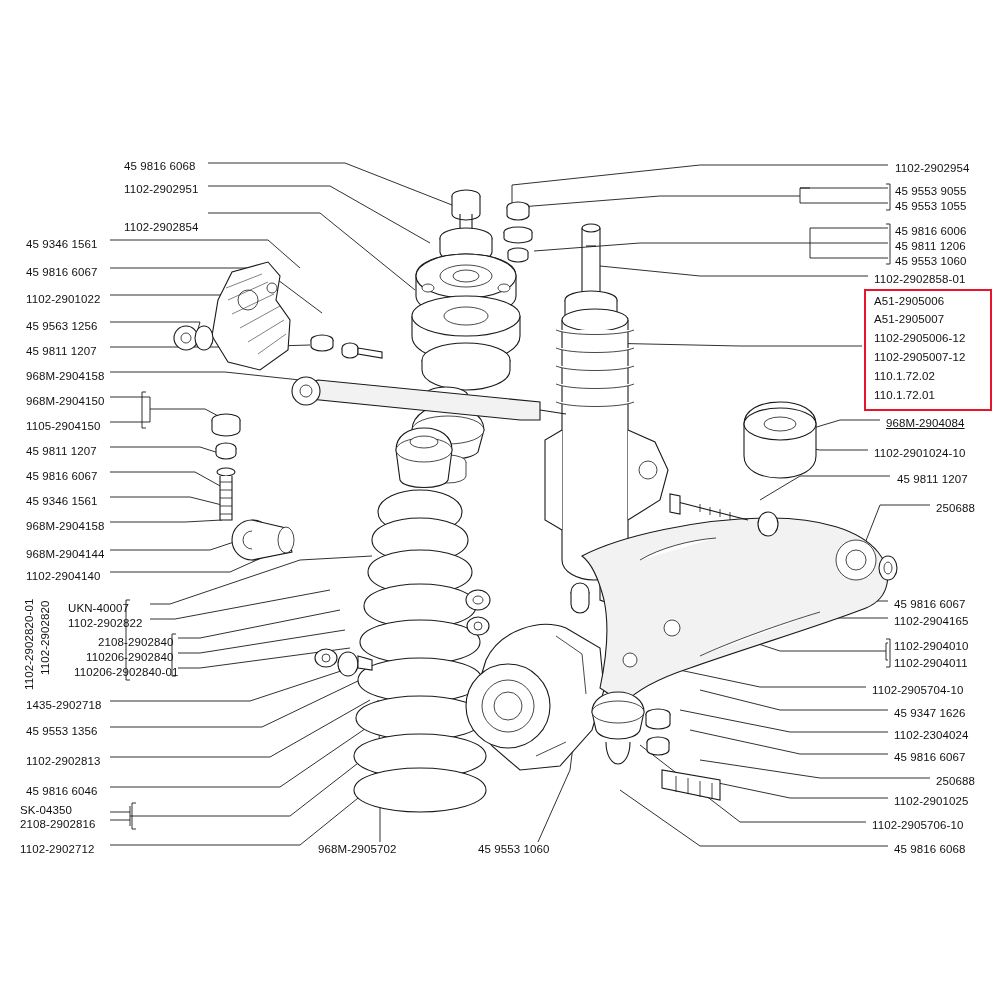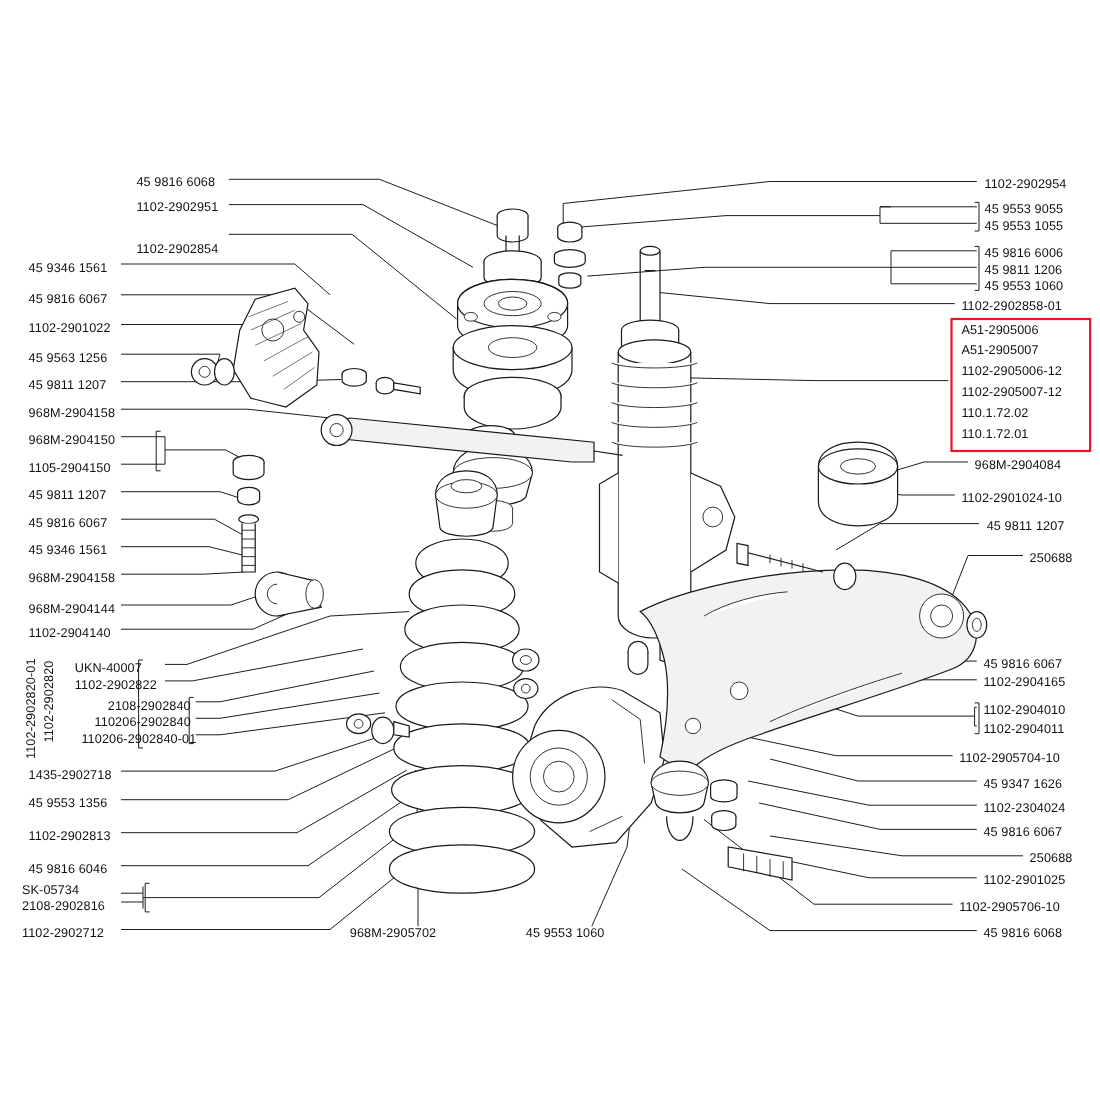--- a/index.html
+++ b/index.html
@@ -350,39 +350,39 @@
     <div class="label" style="left:26px; top:569px;">1102-2904140</div>
     <div class="label" style="left:68px; top:601px;">UKN-40007</div>
     <div class="label" style="left:68px; top:616px;">1102-2902822</div>
     <div class="label" style="left:98px; top:635px;">2108-2902840</div>
     <div class="label" style="left:86px; top:650px;">110206-2902840</div>
     <div class="label" style="left:74px; top:665px;">110206-2902840-01</div>
     <div class="label" style="left:26px; top:698px;">1435-2902718</div>
     <div class="label" style="left:26px; top:724px;">45 9553 1356</div>
     <div class="label" style="left:26px; top:754px;">1102-2902813</div>
     <div class="label" style="left:26px; top:784px;">45 9816 6046</div>
-    <div class="label" style="left:20px; top:803px;">SK-05734</div>
+    <div class="label" style="left:20px; top:803px;">SK-04350</div>
     <div class="label" style="left:20px; top:817px;">2108-2902816</div>
     <div class="label" style="left:20px; top:842px;">1102-2902712</div>
   </div>
 
   <div>
     <div class="label rot" style="left:22px; top:690px;">1102-2902820-01</div>
     <div class="label rot" style="left:38px; top:675px;">1102-2902820</div>
   </div>
 
   <div>
     <div class="label" style="left:895px; top:161px;">1102-2902954</div>
     <div class="label" style="left:895px; top:184px;">45 9553 9055</div>
     <div class="label" style="left:895px; top:199px;">45 9553 1055</div>
     <div class="label" style="left:895px; top:224px;">45 9816 6006</div>
     <div class="label" style="left:895px; top:239px;">45 9811 1206</div>
     <div class="label" style="left:895px; top:254px;">45 9553 1060</div>
     <div class="label" style="left:874px; top:272px;">1102-2902858-01</div>
-    <div class="label" style="left:886px; top:416px;">968M-2904084</div>
+    <div class="label" style="left:886px; top:416px;text-decoration:underline;">968M-2904084</div>
     <div class="label" style="left:874px; top:446px;">1102-2901024-10</div>
     <div class="label" style="left:897px; top:472px;">45 9811 1207</div>
     <div class="label" style="left:936px; top:501px;">250688</div>
     <div class="label" style="left:894px; top:597px;">45 9816 6067</div>
     <div class="label" style="left:894px; top:614px;">1102-2904165</div>
     <div class="label" style="left:894px; top:639px;">1102-2904010</div>
     <div class="label" style="left:894px; top:656px;">1102-2904011</div>
     <div class="label" style="left:872px; top:683px;">1102-2905704-10</div>
     <div class="label" style="left:894px; top:706px;">45 9347 1626</div>
     <div class="label" style="left:894px; top:728px;">1102-2304024</div>

